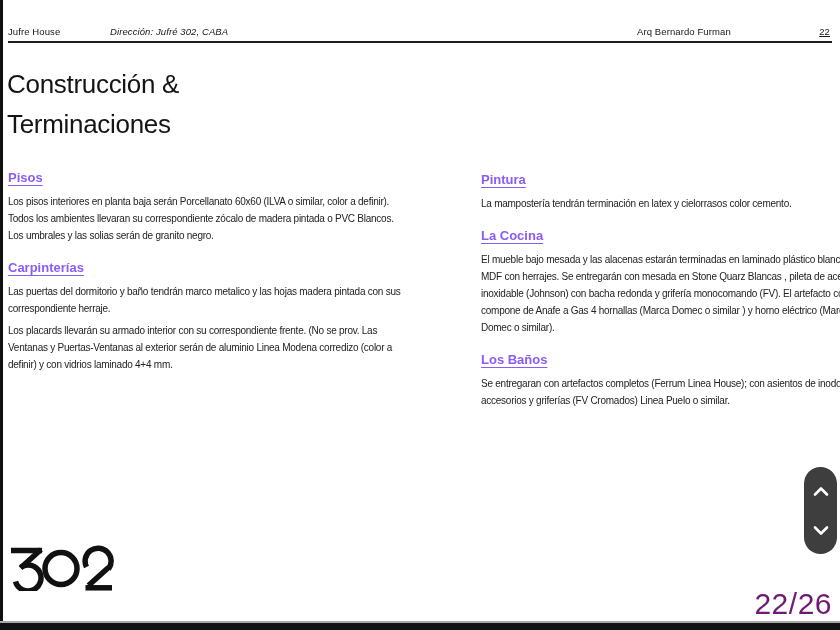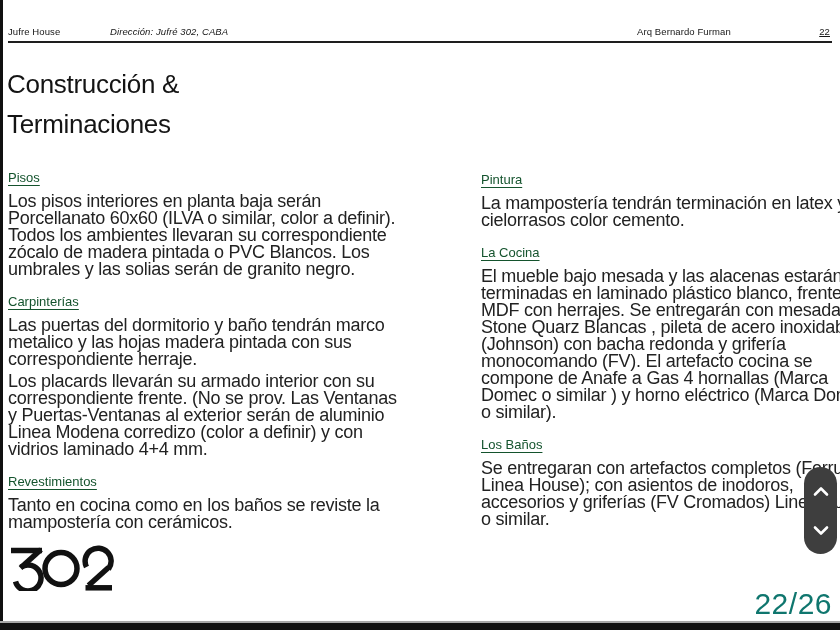--- a/index.html
+++ b/index.html
@@ -42,27 +42,27 @@
     letter-spacing: -0.3px; color: #141414;
   }
 
   
   .col { position: absolute; width: 399px; }
   .col-left  { left: 8px;  top: 170px; }
   .col-right { left: 433px; top: 172px; margin-left: 48px; }
 
   .section { margin-bottom: 16px; }
   .section h3 {
-    font-size: 13px; font-weight: 400; color: #14532d;
+    font-size: 13px; font-weight: 700; color: #8b5cf6;
     text-decoration: underline; text-underline-offset: 3px;
     text-decoration-thickness: 1.2px;
     margin-bottom: 8px;
   }
   .section p {
-    font-size: 18px; line-height: 17px; letter-spacing: -0.25px;
+    font-size: 10px; line-height: 17px; letter-spacing: -0.25px;
     color: #222222; margin-bottom: 5px;
   }
 
   
   .logo { position: absolute; left: 8px; top: 545px; width: 106px; height: 46px; }
   .logo svg { display: block; }
   .visually-hidden {
     position: absolute; width: 1px; height: 1px; overflow: hidden;
     clip: rect(0 0 0 0); white-space: nowrap;
   }
@@ -79,21 +79,21 @@
   .nav-btn {
     background: transparent; border: none; cursor: pointer;
     width: 33px; height: 24px;
     display: flex; align-items: center; justify-content: center;
   }
 
   
   .pager {
     position: absolute; right: 8px; top: 589px;
     font-size: 30px; line-height: 30px; font-weight: 400;
-    letter-spacing: 0.5px; color: #0f766e;
+    letter-spacing: 0.5px; color: #701a75;
   }
 </style>
 </head>
 <body>
 
 <div class="canvas">
 
   <span class="hdr hdr-project">Jufre House</span>
   <span class="hdr hdr-address">Dirección: Jufré 302, CABA</span>
   <span class="hdr hdr-architect">Arq Bernardo Furman</span>
@@ -106,24 +106,20 @@
 
   <div class="col col-left">
     <div class="section">
       <h3>Pisos</h3>
       <p>Los pisos interiores en planta baja serán Porcellanato 60x60 (ILVA o similar, color a definir). Todos los ambientes llevaran su correspondiente zócalo de madera pintada o PVC Blancos. Los umbrales y las solias serán de granito negro.</p>
     </div>
     <div class="section">
       <h3>Carpinterías</h3>
       <p>Las puertas del dormitorio y baño tendrán marco metalico y las hojas madera pintada con sus correspondiente herraje.</p>
       <p>Los placards llevarán su armado interior con su correspondiente frente. (No se prov. Las Ventanas y Puertas-Ventanas al exterior serán de aluminio Linea Modena corredizo (color a definir) y con vidrios laminado 4+4 mm.</p>
-    </div>
-    <div class="section">
-      <h3>Revestimientos</h3>
-      <p>Tanto en cocina como en los baños se reviste la mampostería con cerámicos.</p>
     </div>
   </div>
 
   <div class="col col-right">
     <div class="section">
       <h3>Pintura</h3>
       <p>La mampostería tendrán terminación en latex y cielorrasos color cemento.</p>
     </div>
     <div class="section">
       <h3>La Cocina</h3>

